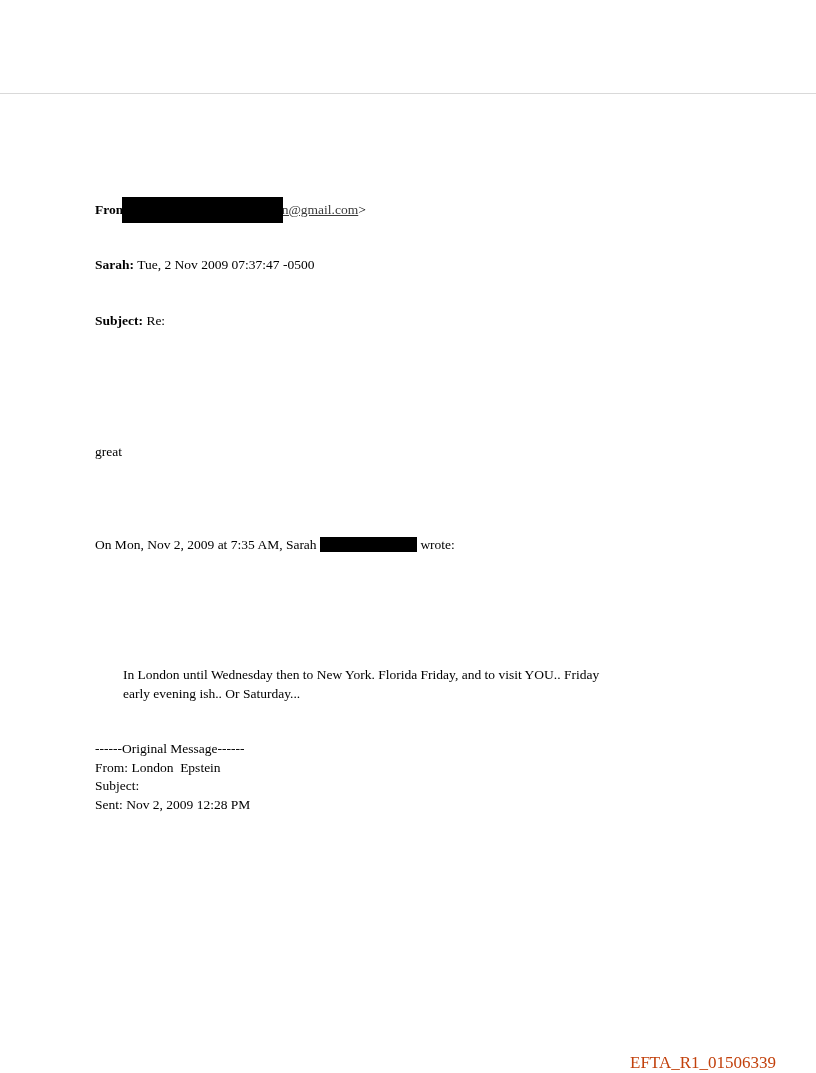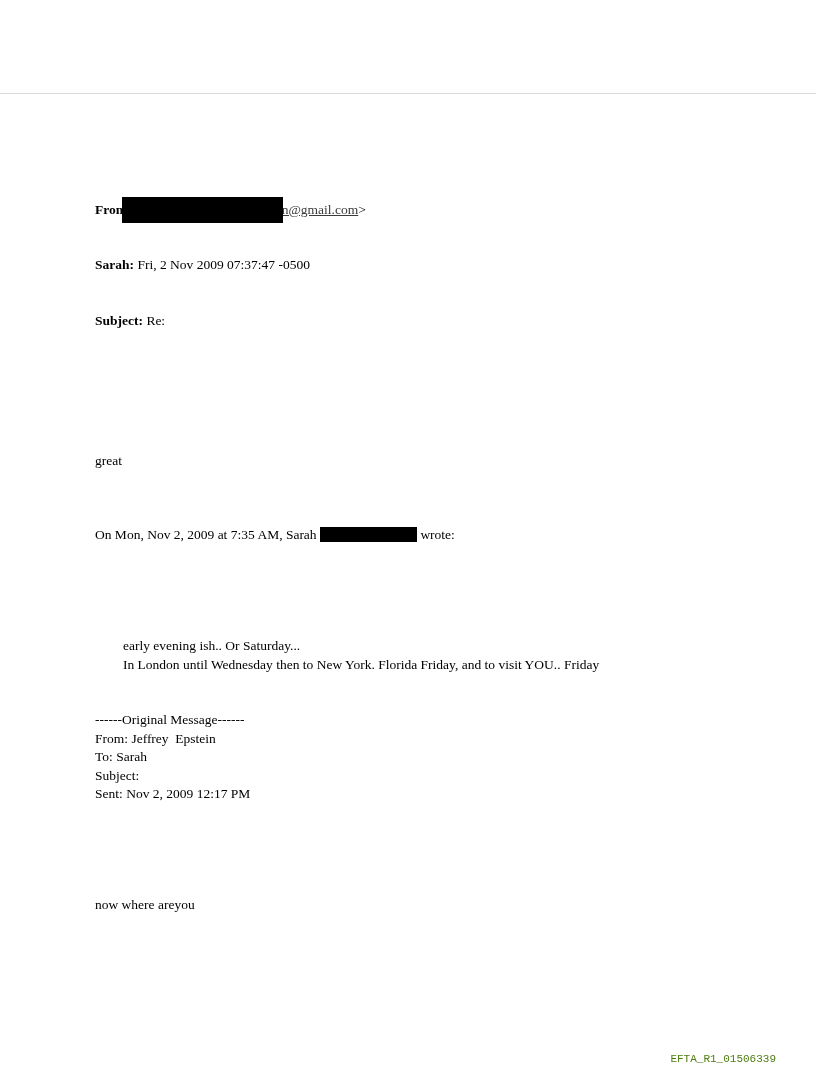--- a/index.html
+++ b/index.html
@@ -53,57 +53,56 @@
     vertical-align: middle;
     margin-bottom: 2px;
   }
   .line { min-height: 18.5px; white-space: pre; }
   .indent { padding-left: 28px; }
   a.doclink, .doclink {
     color: #3a3a3a;
     text-decoration: underline;
     cursor: pointer;
   }
-  .mt-blank1 { margin-top: 11px; }
-  .mt-blank1b { }
+  .mt-blank1 { margin-top: 2px; }
+  .mt-blank1b { margin-top: 19px; }
   .footer-id {
     position: absolute;
     right: 40px;
     top: 1053px;
-    font-family: Liberation Mono, monospace;
-    font-size: 11px;
-    color: #4d7c0f;
+    font-family: Liberation Serif, serif;
+    font-size: 17px;
+    color: #c2410c;
   }
 </style>
 </head>
 <body>
 
 <div class="page">
 
   <div class="top-rule"></div>
 
   <div class="content">
 
     <div class="hdr">
       <div class="hdr-line"><b>From:</b><span> Jeffrey Epstein &lt;</span><span class="doclink">jeevacation@gmail.com</span><span>&gt;</span></div>
-      <div class="hdr-line"><b>Sarah:</b><span> Fri, 2 Nov 2009 07:37:47 -0500</span></div>
+      <div class="hdr-line"><b>Sarah:</b><span> Tue, 2 Nov 2009 07:37:47 -0500</span></div>
       <div class="hdr-line"><b>Subject:</b><span> Re:</span></div>
       <div class="redaction-to"></div>
     </div>
 
     <div class="line mt-blank1">great</div>
 
     <div class="line mt-blank1b"><span>On Mon, Nov 2, 2009 at 7:35 AM, Sarah </span><span class="redaction-inline"></span><span> wrote:</span></div>
 
     <div class="mt-blank1b">
-      <div class="indent"><div class="line">early evening ish.. Or Saturday...</div><div class="line">In London until Wednesday then to New York. Florida Friday, and to visit YOU.. Friday</div></div>
-      <div><div class="line">------Original Message------</div><div class="line">From: Jeffrey  Epstein</div><div class="line">To: Sarah</div><div class="line">Subject:</div><div class="line">Sent: Nov 2, 2009 12:17 PM</div></div>
+      <div class="indent"><div class="line">In London until Wednesday then to New York. Florida Friday, and to visit YOU.. Friday</div><div class="line">early evening ish.. Or Saturday...</div></div>
+      <div><div class="line">------Original Message------</div><div class="line">From: London  Epstein</div><div class="line">Subject:</div><div class="line">Sent: Nov 2, 2009 12:28 PM</div></div>
     </div>
 
-    <div class="line mt-blank1b">now where areyou</div>
 
     
 
     
 
     
 
   </div>
 
   <div class="footer-id">EFTA_R1_01506339</div>

